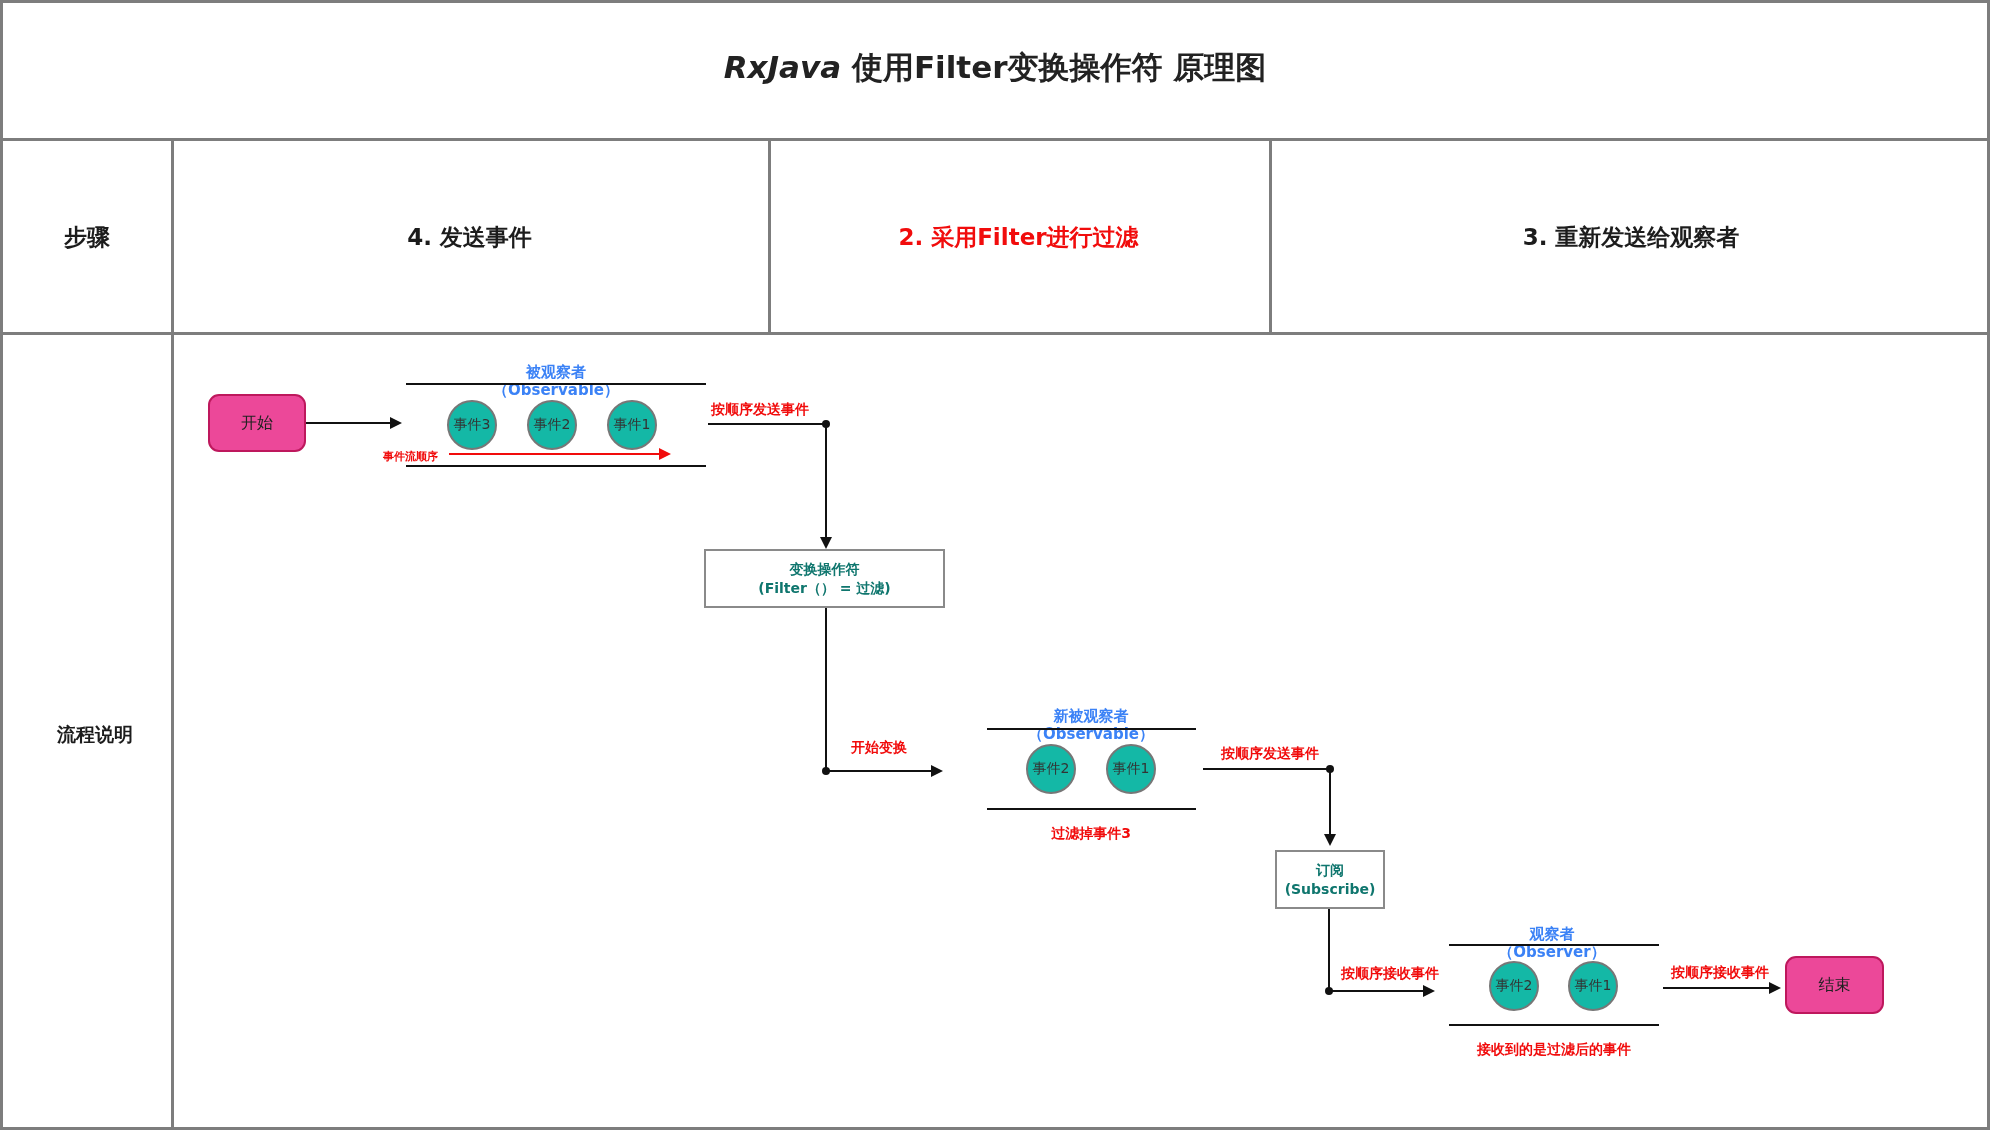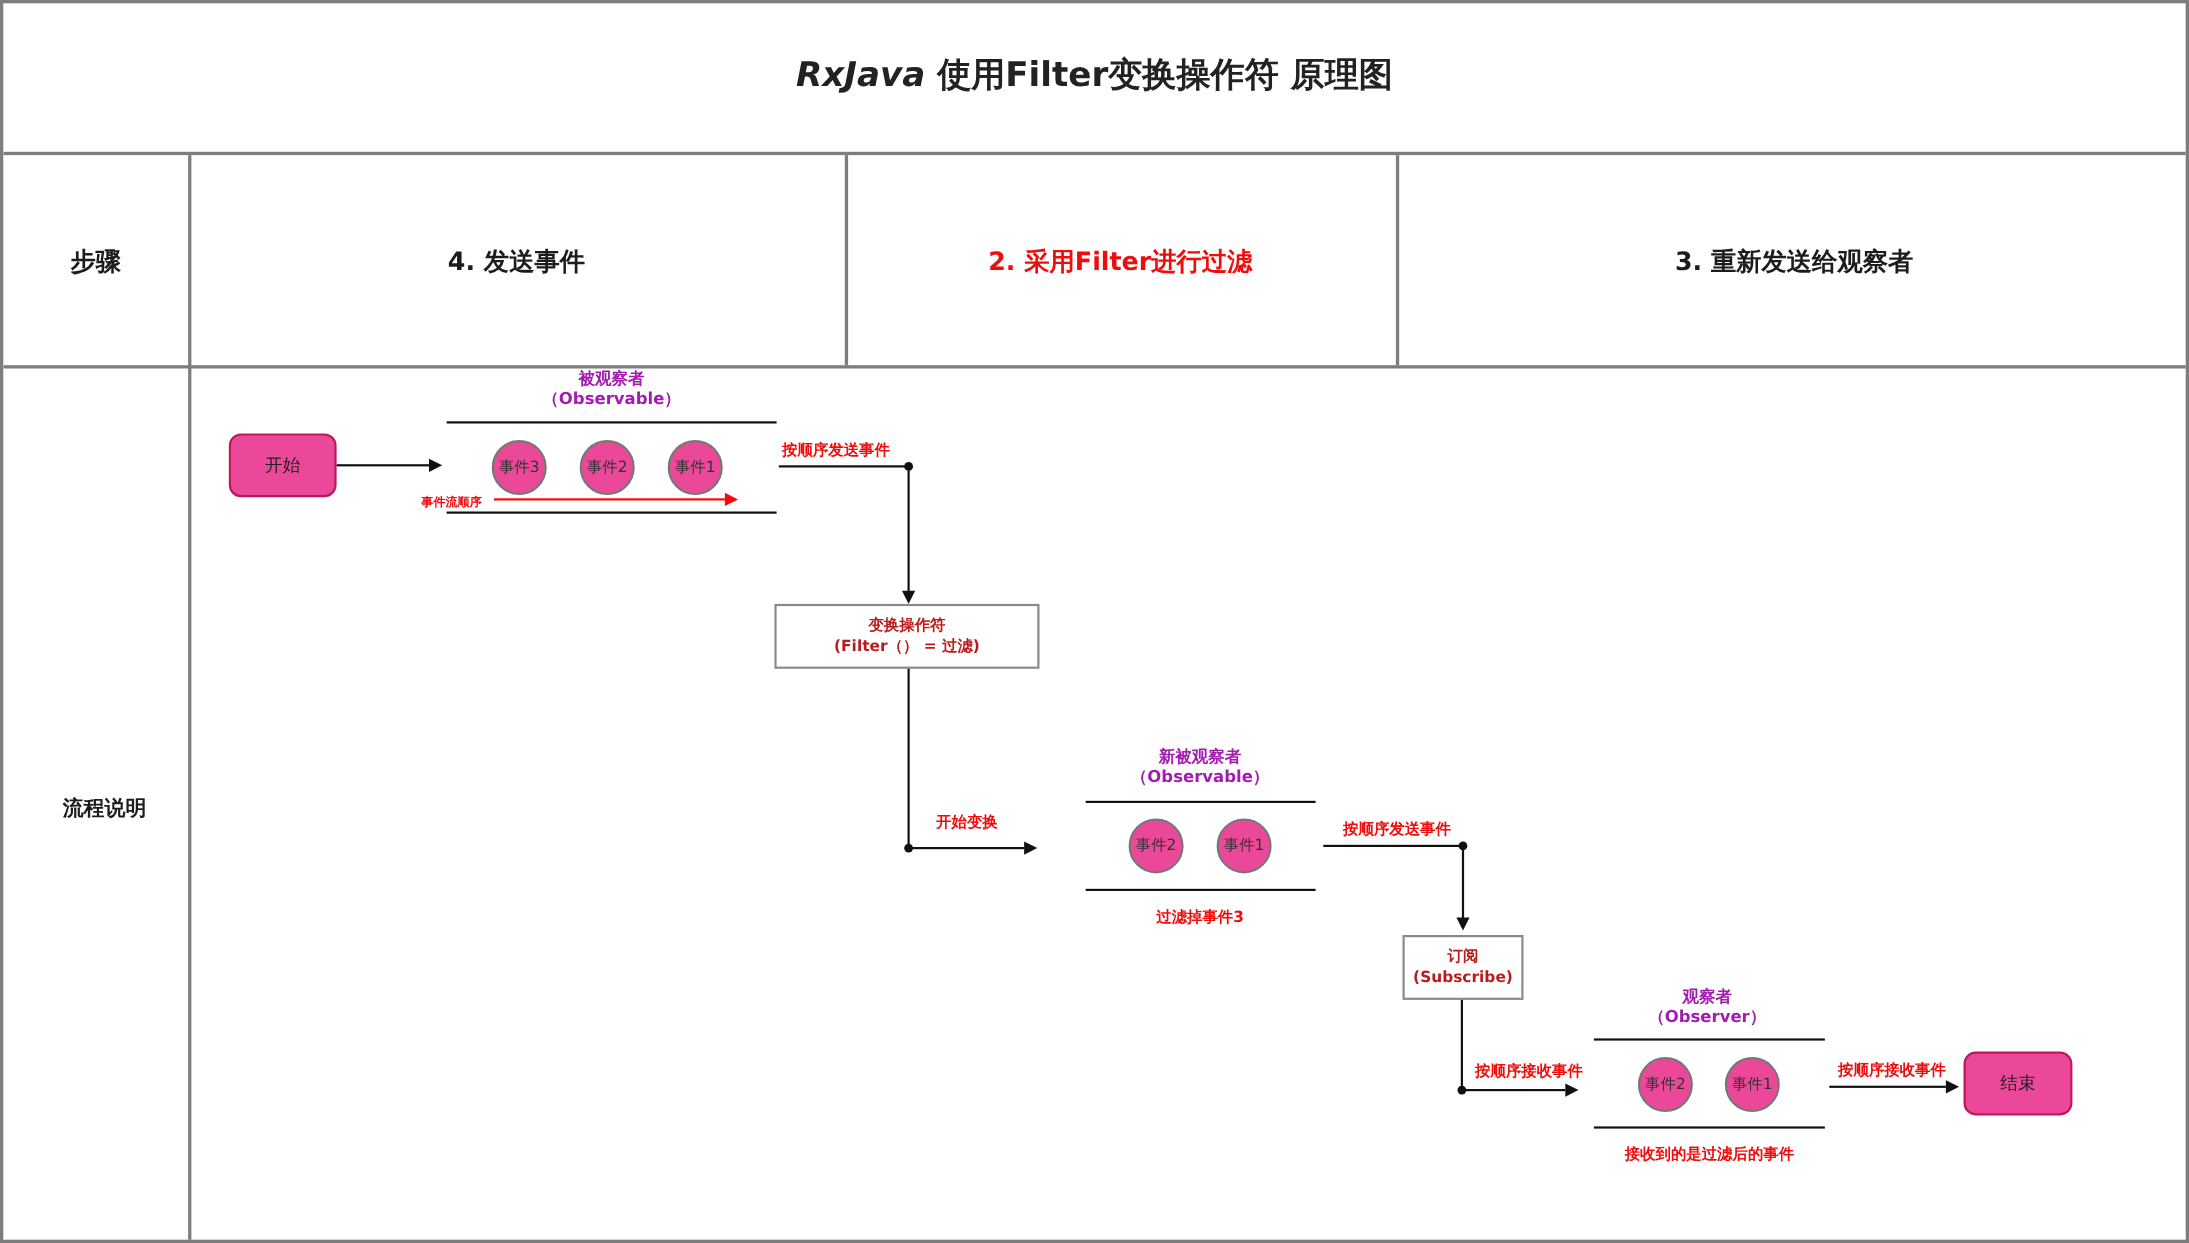--- a/index.html
+++ b/index.html
@@ -26,28 +26,28 @@
   .red{color:#f10c0c;}
   .rowlabel{position:absolute;font-size:19px;font-weight:bold;text-align:center;}
   
   .terminal{
     position:absolute;background:#ec4899;border:2px solid #be185d;border-radius:11px;
     display:flex;align-items:center;justify-content:center;font-size:16px;color:#222;box-sizing:border-box;
   }
   .opbox{
     position:absolute;background:#fff;border:2px solid #8a8a8a;box-sizing:border-box;
     display:flex;flex-direction:column;align-items:center;justify-content:center;
-    font-size:14px;font-weight:600;color:#b91c1c;line-height:19px;text-align:center;
+    font-size:14px;font-weight:600;color:#0f766e;line-height:19px;text-align:center;
   }
   .band{position:absolute;border-top:2px solid #111;border-bottom:2px solid #111;box-sizing:border-box;}
   .event-circle{
     position:absolute;width:50px;height:50px;border:2px solid #777;border-radius:50%;box-sizing:border-box;
-    display:flex;align-items:center;justify-content:center;font-size:14px;color:#333;background:#ec4899;
+    display:flex;align-items:center;justify-content:center;font-size:14px;color:#333;background:#14b8a6;
   }
-  .band-title{position:absolute;text-align:center;font-size:15px;font-weight:600;color:#a21caf;line-height:18px;}
+  .band-title{position:absolute;text-align:center;font-size:15px;font-weight:600;color:#3b82f6;line-height:18px;margin-top:28px;}
   .flowlabel{position:absolute;font-size:14px;font-weight:600;color:#f10c0c;white-space:nowrap;}
   .flowlabel.small{font-size:11px;}
   .center{text-align:center;}
 </style>
 </head>
 <body>
 
 <div id="stage">
 
   <div class="gridline" style="left:0;top:135px;width:1990px;height:3px;"></div>

